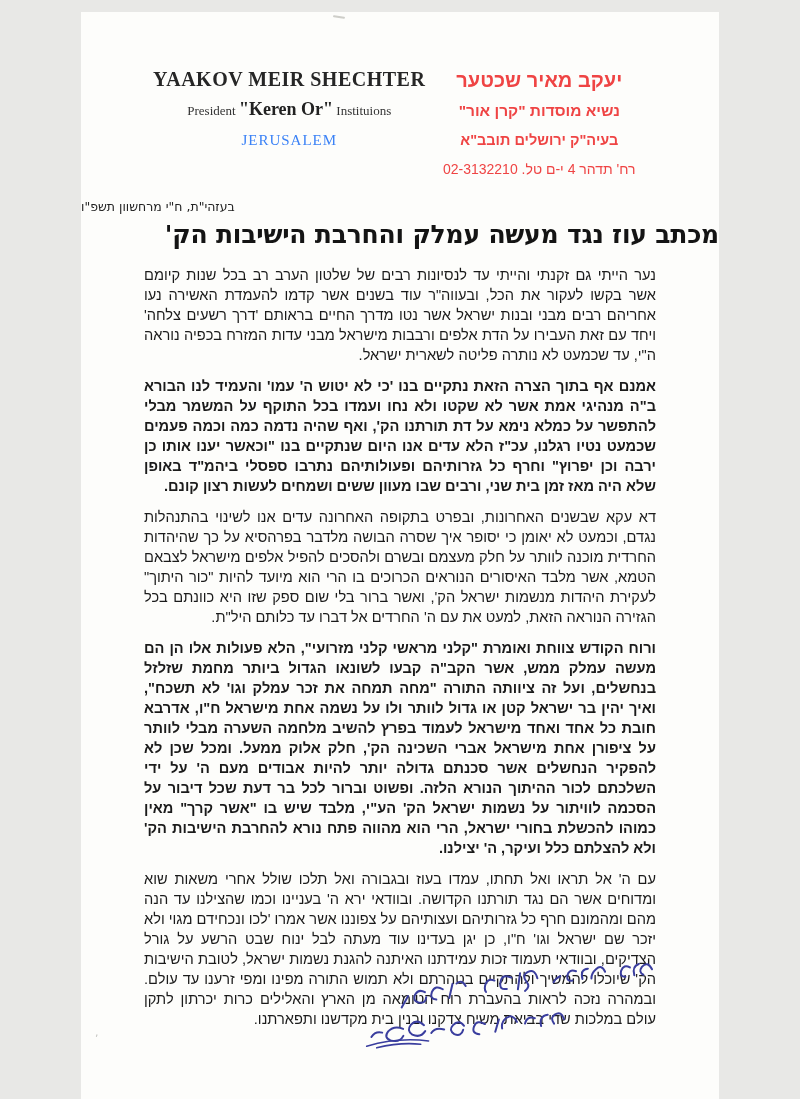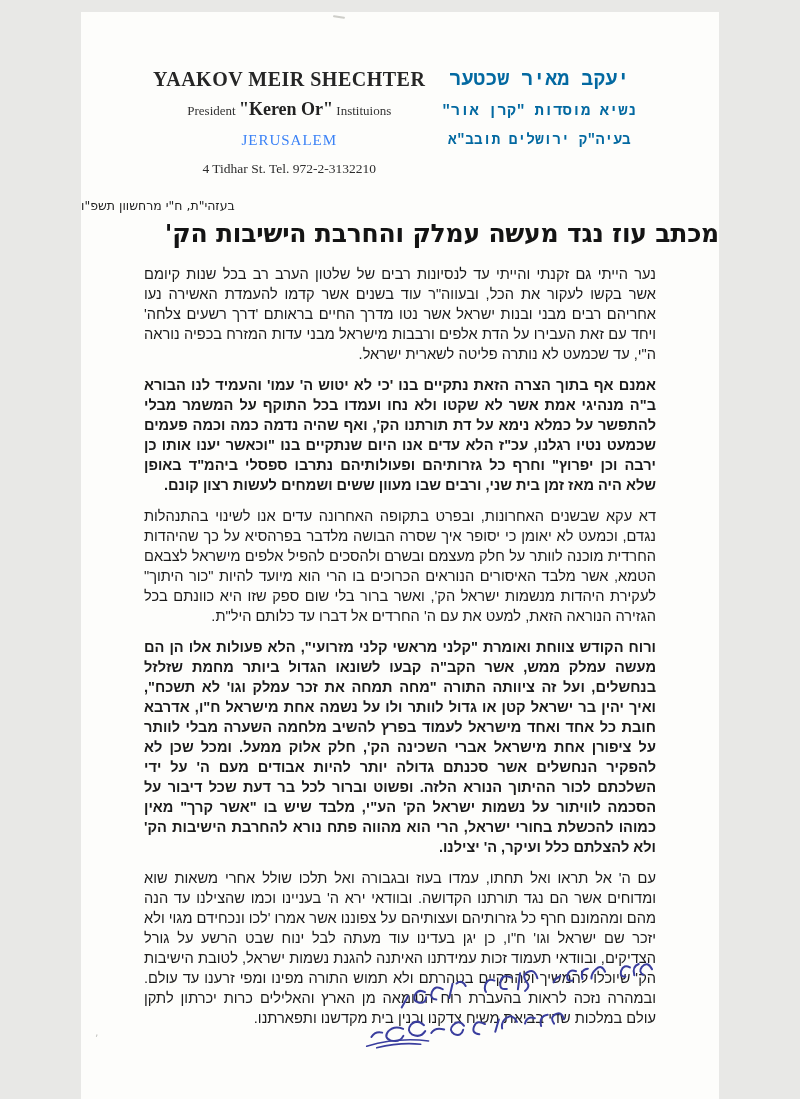--- a/index.html
+++ b/index.html
@@ -26,22 +26,22 @@
   }
   .lh-en .name{font-size:20px;font-weight:bold;letter-spacing:.5px;line-height:30px;}
   .lh-en .pres{font-size:13px;line-height:30px;color:#333;}
   .lh-en .pres .org{font-size:18px;font-weight:bold;color:#222;}
   .lh-en .city{font-size:15px;letter-spacing:1px;line-height:29px;color:#3b82f6;}
   .lh-en .addr{font-size:13.5px;line-height:27px;color:#2d2d2d;}
   .lh-he{
     width:250px;
     text-align:center;
     direction:rtl;
-    font-family:Liberation Mono, monospace;
-    color:#0369a1;
+    font-family:Liberation Sans, sans-serif;
+    color:#ef4444;
   }
   .lh-he .name{font-size:20px;font-weight:bold;line-height:32px;}
   .lh-he .title{font-size:15.5px;font-weight:bold;line-height:30px;}
   .lh-he .city{font-size:14.5px;font-weight:bold;line-height:29px;}
   .lh-he .addr{font-size:14px;line-height:28px;}
   
   .dateline{
     direction:rtl;
     text-align:left;
     padding:16px 100px 0 0;
@@ -90,26 +90,26 @@
 
   <div class="letterhead">
     <div class="lh-en">
       <div class="name">YAAKOV MEIR SHECHTER</div>
       <div class="pres">
         <span>President</span>
         <span class="org">"Keren Or"</span>
         <span>Instituions</span>
       </div>
       <div class="city">JERUSALEM</div>
-      <div class="addr">4 Tidhar St. Tel. 972-2-3132210</div>
     </div>
     <div class="lh-he">
       <div class="name">יעקב מאיר שכטער</div>
       <div class="title">נשיא מוסדות "קרן אור"</div>
       <div class="city">בעיה"ק ירושלים תובב"א</div>
+      <div class="addr">רח' תדהר 4 י-ם טל. 02-3132210</div>
     </div>
   </div>
 
   <div class="dateline">
     <span>בעזהי"ת, ח"י מרחשוון תשפ"ו</span>
   </div>
 
   <div class="letter-title">מכתב עוז נגד מעשה עמלק והחרבת הישיבות הק'</div>
 
   <div class="letter-body">

